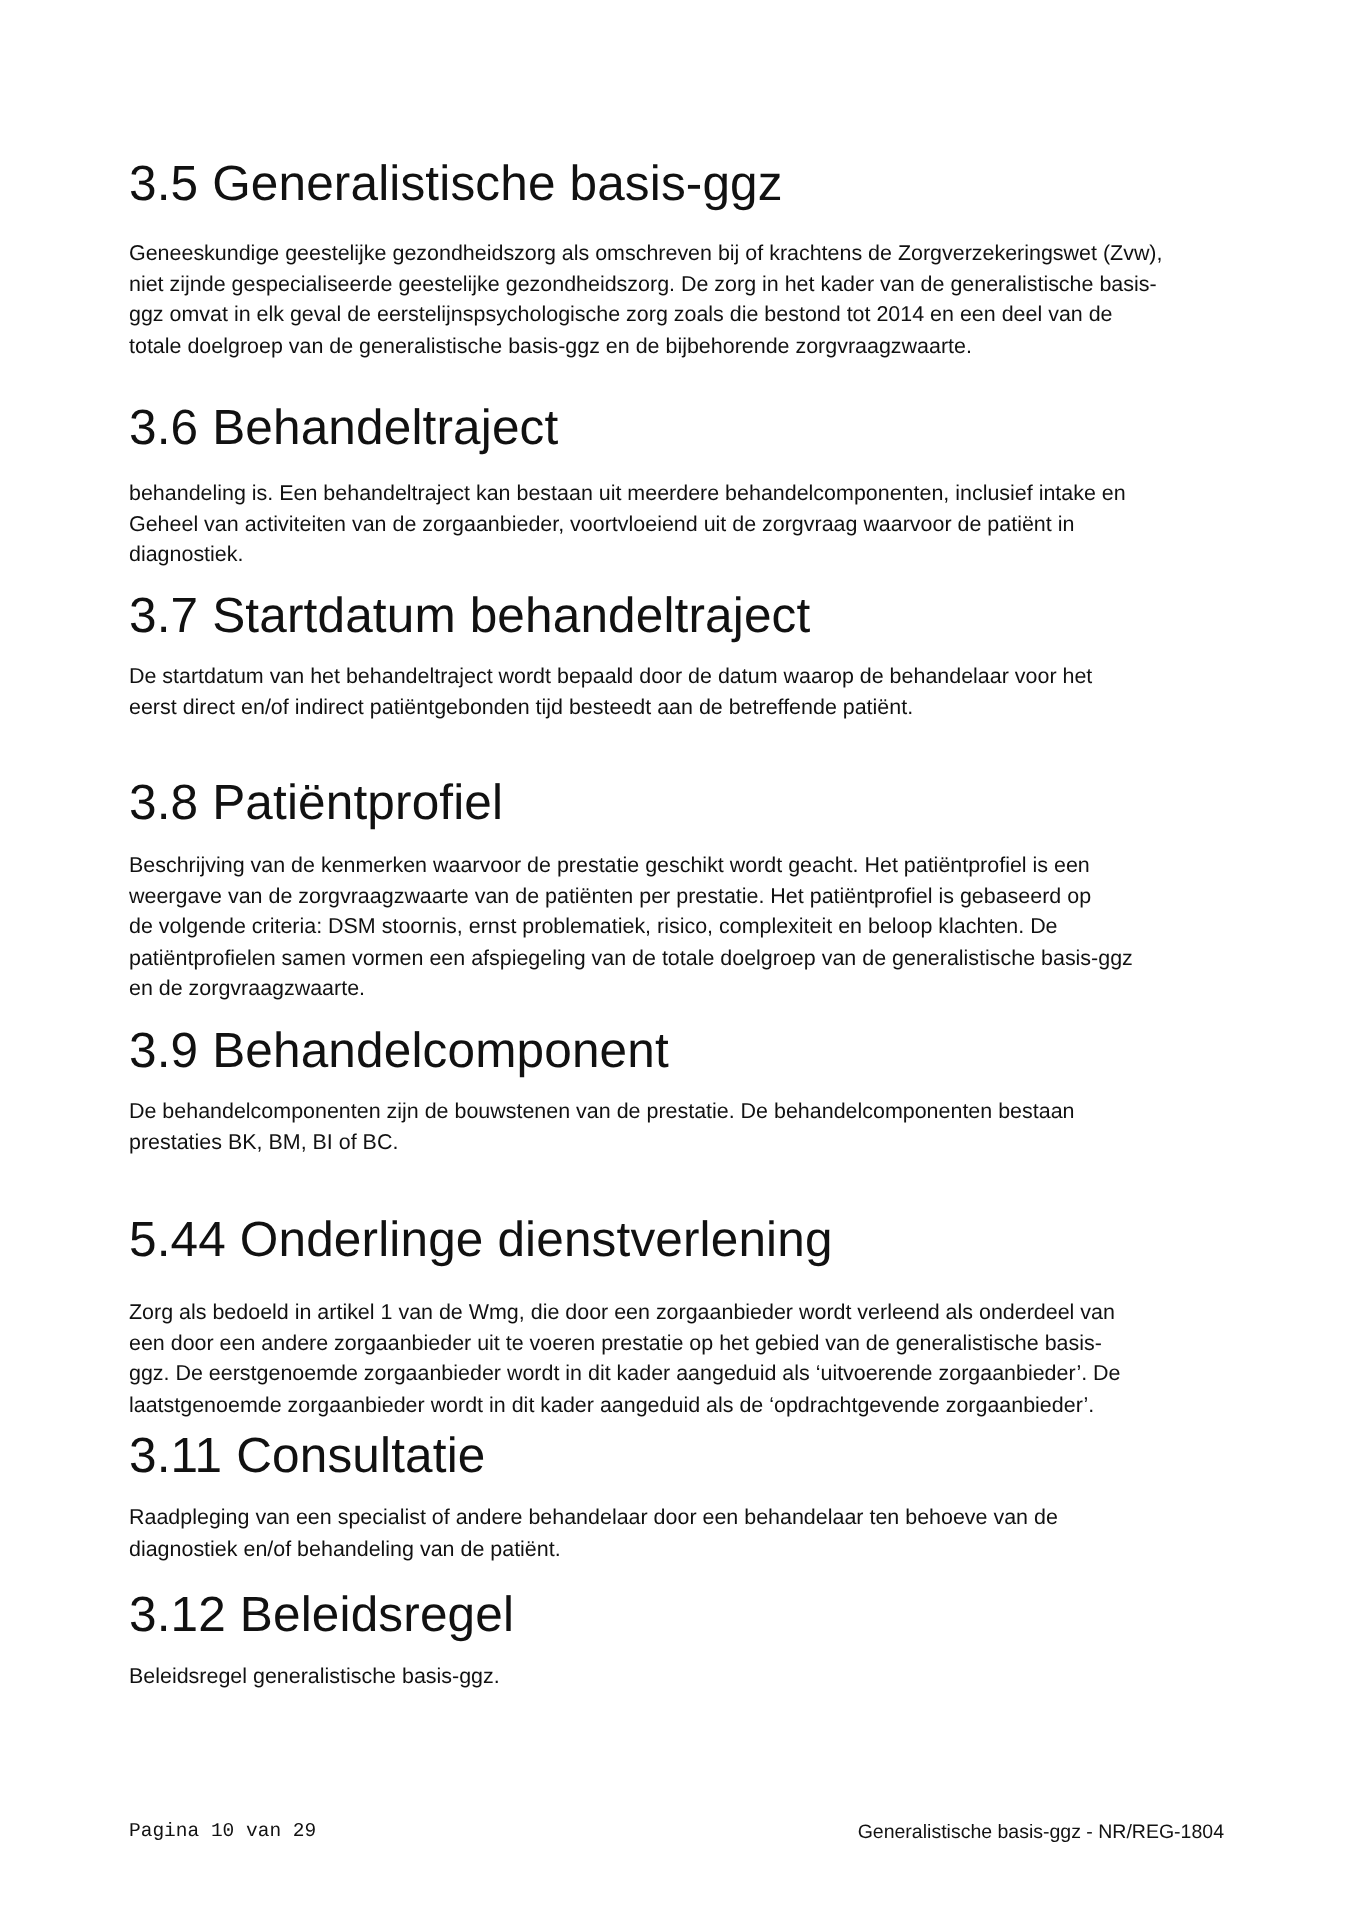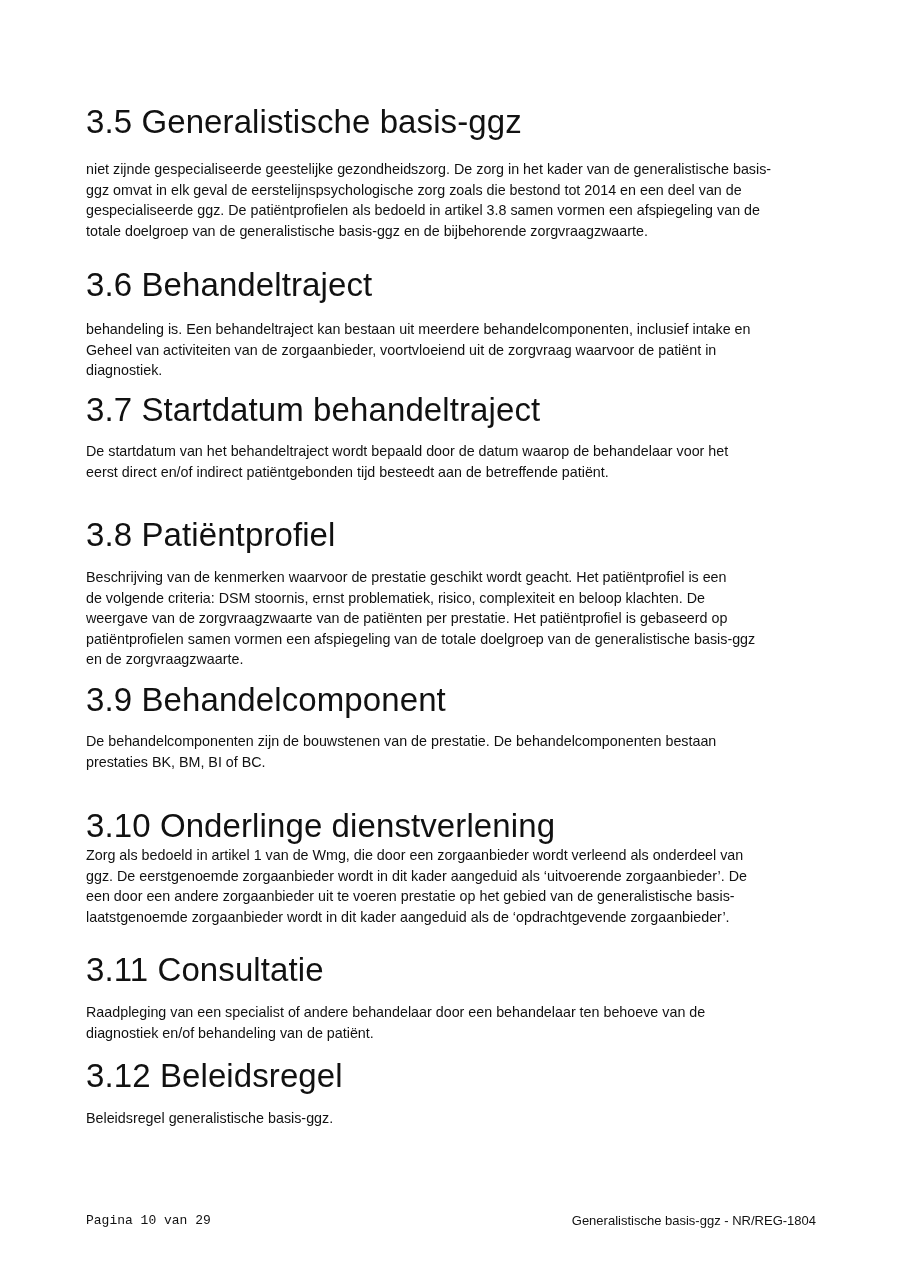--- a/index.html
+++ b/index.html
@@ -16,23 +16,23 @@
   .footer-right { right: 84px; }
 </style>
 </head>
 <body>
 
 <div class="page">
 
   <div class="section" style="top:107px">
     <h2>3.5 Generalistische basis-ggz</h2>
     <p style="margin-top:22px">
+      <span class="body-line">Geneeskundige geestelijke gezondheidszorg als omschreven bij of krachtens de Zorgverzekeringswet (Zvw),</span>
       <span class="body-line">niet zijnde gespecialiseerde geestelijke gezondheidszorg. De zorg in het kader van de generalistische basis-</span>
       <span class="body-line">ggz omvat in elk geval de eerstelijnspsychologische zorg zoals die bestond tot 2014 en een deel van de</span>
-      <span class="body-line">gespecialiseerde ggz. De patiëntprofielen als bedoeld in artikel 3.8 samen vormen een afspiegeling van de</span>
       <span class="body-line">totale doelgroep van de generalistische basis-ggz en de bijbehorende zorgvraagzwaarte.</span>
     </p>
   </div>
 
   <div class="section" style="top:270px">
     <h2>3.6 Behandeltraject</h2>
     <p style="margin-top:19px">
       <span class="body-line">behandeling is. Een behandeltraject kan bestaan uit meerdere behandelcomponenten, inclusief intake en</span>
       <span class="body-line">Geheel van activiteiten van de zorgaanbieder, voortvloeiend uit de zorgvraag waarvoor de patiënt in</span>
       <span class="body-line">diagnostiek.</span>
@@ -44,41 +44,41 @@
     <p style="margin-top:16px">
       <span class="body-line">De startdatum van het behandeltraject wordt bepaald door de datum waarop de behandelaar voor het</span>
       <span class="body-line">eerst direct en/of indirect patiëntgebonden tijd besteedt aan de betreffende patiënt.</span>
     </p>
   </div>
 
   <div class="section" style="top:520px">
     <h2>3.8 Patiëntprofiel</h2>
     <p style="margin-top:17px">
       <span class="body-line">Beschrijving van de kenmerken waarvoor de prestatie geschikt wordt geacht. Het patiëntprofiel is een</span>
+      <span class="body-line">weergave van de zorgvraagzwaarte van de patiënten per prestatie. Het patiëntprofiel is gebaseerd op</span>
       <span class="body-line">de volgende criteria: DSM stoornis, ernst problematiek, risico, complexiteit en beloop klachten. De</span>
-      <span class="body-line">weergave van de zorgvraagzwaarte van de patiënten per prestatie. Het patiëntprofiel is gebaseerd op</span>
       <span class="body-line">patiëntprofielen samen vormen een afspiegeling van de totale doelgroep van de generalistische basis-ggz</span>
       <span class="body-line">en de zorgvraagzwaarte.</span>
     </p>
   </div>
 
   <div class="section" style="top:685px">
     <h2>3.9 Behandelcomponent</h2>
     <p style="margin-top:16px">
       <span class="body-line">De behandelcomponenten zijn de bouwstenen van de prestatie. De behandelcomponenten bestaan</span>
       <span class="body-line">prestaties BK, BM, BI of BC.</span>
     </p>
   </div>
 
   <div class="section" style="top:811px">
-    <h2>3.10 Onderlinge dienstverlening</h2>
-    <p style="margin-top:4px">
+    <h2>5.44 Onderlinge dienstverlening</h2>
+    <p style="margin-top:24px">
       <span class="body-line">Zorg als bedoeld in artikel 1 van de Wmg, die door een zorgaanbieder wordt verleend als onderdeel van</span>
+      <span class="body-line">een door een andere zorgaanbieder uit te voeren prestatie op het gebied van de generalistische basis-</span>
       <span class="body-line">ggz. De eerstgenoemde zorgaanbieder wordt in dit kader aangeduid als ‘uitvoerende zorgaanbieder’. De</span>
-      <span class="body-line">een door een andere zorgaanbieder uit te voeren prestatie op het gebied van de generalistische basis-</span>
       <span class="body-line">laatstgenoemde zorgaanbieder wordt in dit kader aangeduid als de ‘opdrachtgevende zorgaanbieder’.</span>
     </p>
   </div>
 
   <div class="section" style="top:955px">
     <h2>3.11 Consultatie</h2>
     <p style="margin-top:17px">
       <span class="body-line">Raadpleging van een specialist of andere behandelaar door een behandelaar ten behoeve van de</span>
       <span class="body-line">diagnostiek en/of behandeling van de patiënt.</span>
     </p>

